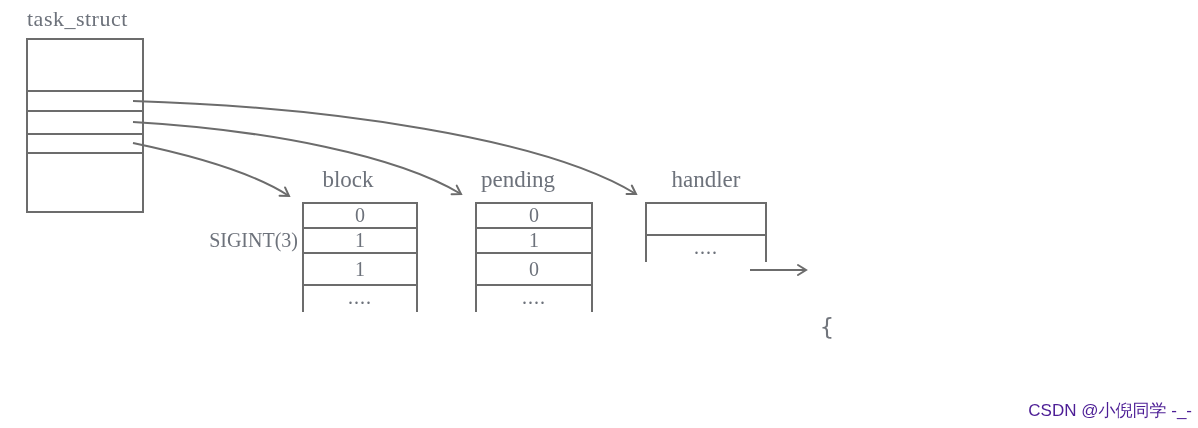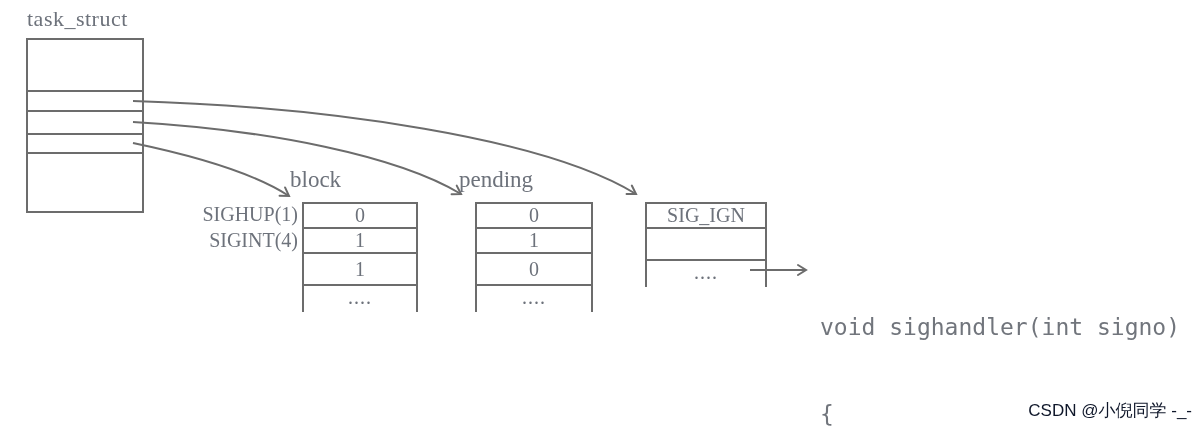--- a/index.html
+++ b/index.html
@@ -5,29 +5,29 @@
   html,body{margin:0;padding:0;background:#ffffff;}
   .canvas{
     position:relative;width:1198px;height:428px;background:#ffffff;overflow:hidden;
     font-family:"Liberation Serif","DejaVu Serif",serif;color:#6d727b;
   }
   .arrows{position:absolute;left:0;top:0;width:1198px;height:428px;pointer-events:none;}
   .ts-title{position:absolute;left:27px;top:6px;font-size:22px;letter-spacing:.5px;}
   .ts-box{position:absolute;left:26px;top:38px;width:114px;height:171px;border:2px solid #6c6c6c;}
   .hline{position:absolute;left:0;width:114px;height:2px;background:#6c6c6c;}
   .sig-label{position:absolute;left:140px;width:158px;text-align:right;font-size:20px;line-height:22px;white-space:nowrap;}
-  .thead{position:absolute;top:167px;font-size:23px;}
+  .thead{position:absolute;top:167px;font-size:23px;text-align:center;}
   .sigtable{position:absolute;top:202px;border:2px solid #6c6c6c;border-bottom:none;box-sizing:border-box;}
   .cell{box-sizing:border-box;border-bottom:2px solid #6c6c6c;text-align:center;font-size:20px;overflow:hidden;}
   .cell.r1,.cell.r2{height:25px;line-height:23px;}
   .cell.r3{height:32px;line-height:30px;}
   .cell.r4{height:26px;line-height:22px;border-bottom:none;letter-spacing:1px;}
   .code{position:absolute;left:820px;top:255px;font-family:"DejaVu Sans Mono","Liberation Mono",monospace;
         font-size:23px;line-height:29px;color:#71757c;white-space:pre;}
-  .watermark{position:absolute;right:6px;top:399px;font-size:17px;color:#0f172a;
+  .watermark{position:absolute;right:6px;top:399px;font-size:17px;color:#4c1d95;
              font-family:"Liberation Sans","DejaVu Sans",sans-serif;white-space:nowrap;}
 </style>
 </head>
 <body>
 
 <div class="canvas">
 
   <svg class="arrows" viewBox="0 0 1198 428">
     <defs>
       <marker id="ah" markerWidth="15" markerHeight="15" refX="11" refY="7" orient="auto" markerUnits="userSpaceOnUse">
@@ -42,48 +42,46 @@
 
   <div class="ts-title">task_struct</div>
 
   <div class="ts-box">
     <div class="hline" style="top:50px"></div>
     <div class="hline" style="top:70px"></div>
     <div class="hline" style="top:93px"></div>
     <div class="hline" style="top:112px"></div>
   </div>
 
-  <div class="sig-label" style="top:203px">SIGHUP(1)</div>
-  <div class="sig-label" style="top:229px">SIGINT(4)</div>
+  <div class="sig-label" style="top:229px">SIGINT(3)</div>
 
   <div class="thead" style="left:290px;width:116px">block</div>
   <div class="thead" style="left:459px;width:118px">pending</div>
+  <div class="thead" style="left:645px;width:122px">handler</div>
 
   <div class="sigtable" style="left:302px;width:116px">
     <div class="cell r1">0</div>
     <div class="cell r2">1</div>
     <div class="cell r3">1</div>
     <div class="cell r4">....</div>
   </div>
 
   <div class="sigtable" style="left:475px;width:118px">
     <div class="cell r1">0</div>
     <div class="cell r2">1</div>
     <div class="cell r3">0</div>
     <div class="cell r4">....</div>
   </div>
 
   <div class="sigtable" style="left:645px;width:122px">
-    <div class="cell r2">SIG_IGN</div>
     <div class="cell r3"></div>
     <div class="cell r4">....</div>
   </div>
 
   <div class="code">
-    <div>void sighandler(int signo)</div>
     <div>{</div>
     
     
   </div>
 
   <div class="watermark">CSDN @小倪同学 -_-</div>
 
 </div>
 
 </body></html>

